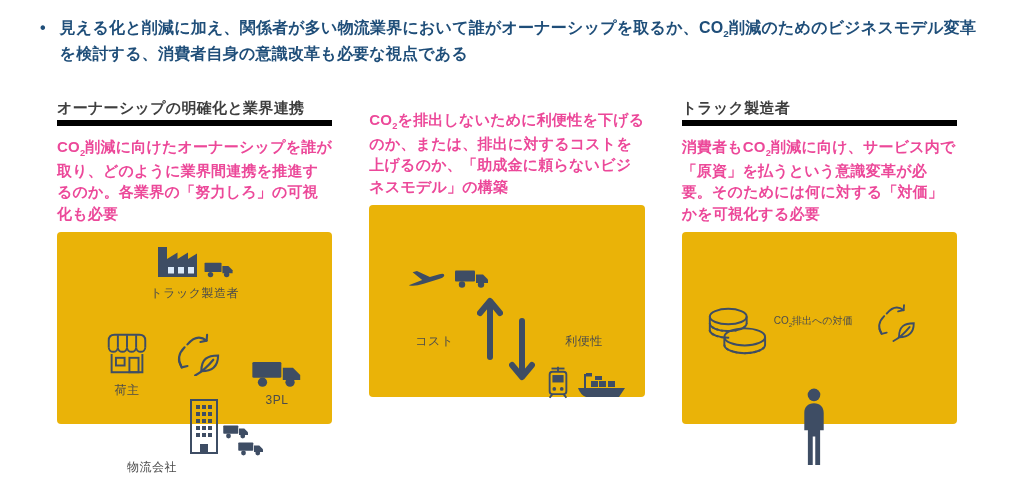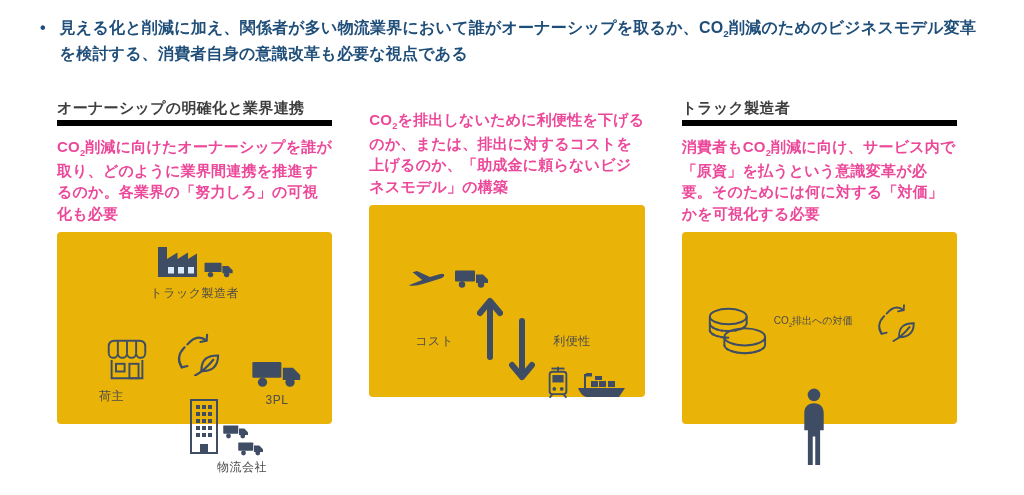--- a/index.html
+++ b/index.html
@@ -19,34 +19,34 @@
   .col-body { margin-top:10px; color:#ec4899; font-size:15px; font-weight:700; line-height:1.42;
     min-height:63px; letter-spacing:.2px; }
   .panel { position:relative; height:192px; margin-top:8px; background:#eab308; border-radius:4px; }
   .abs { position:absolute; }
   .plabel { color:#4c4c4c; font-size:12px; letter-spacing:.5px; }
   .icon { color:#3e4d64; display:block; }
 
   
   .p1-top    { left:0; right:0; top:12px; text-align:center; }
   .p1-top svg { display:inline-block; }
-  .p1-shop   { left:42px; top:102px; width:56px; }
+  .p1-shop   { left:42px; top:96px; width:56px; text-align:center; }
   .p1-recycle{ left:116px; top:100px; }
   .p1-3pl    { left:192px; top:127px; width:56px; text-align:center; }
   .p1-bldg   { left:126px; top:166px; }
   .p1-truckA { left:166px; top:192px; }
   .p1-truckB { left:181px; top:209px; }
-  .p1-logi   { left:70px; top:227px; width:140px; text-align:right;font-family:Liberation Serif, serif; }
+  .p1-logi   { left:70px; top:227px; width:140px; text-align:left;font-family:Liberation Serif, serif; }
 
   
   .p2-vehicles { left:38px; top:62px; display:flex; align-items:center; gap:8px; }
   .p2-cost  { left:46px; top:128px; }
   .p2-up    { left:108px; top:92px; }
   .p2-down  { left:140px; top:112px; }
-  .p2-conv  { left:184px; top:128px; }
+  .p2-conv  { left:196px; top:128px; }
   .p2-train { left:176px; top:160px; }
   .p2-ship  { left:208px; top:166px; }
 
   
   .p3-coins   { left:22px; top:72px; }
   .p3-caption { left:92px; top:82px; color:#4c4c4c; font-size:10px; }
   .p3-recycle { left:192px; top:70px; }
   .p3-person  { left:116px; top:156px; }
 </style>
 </head>

